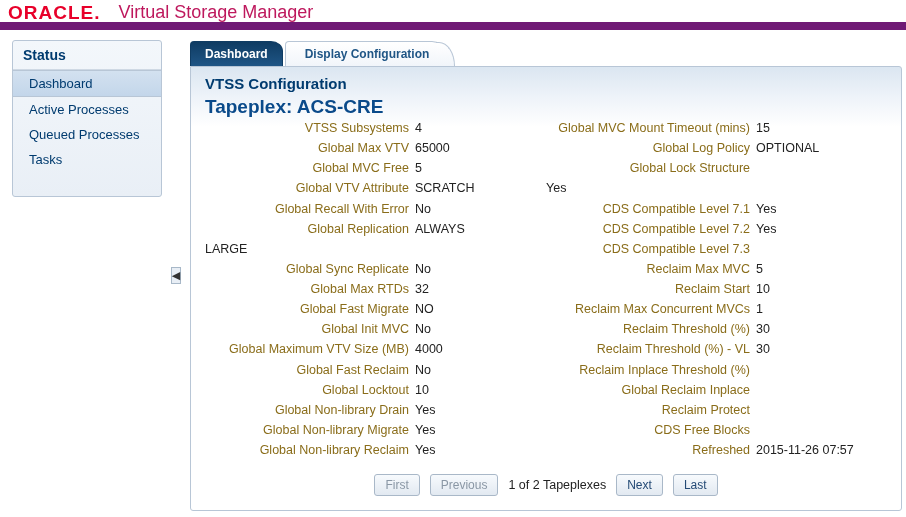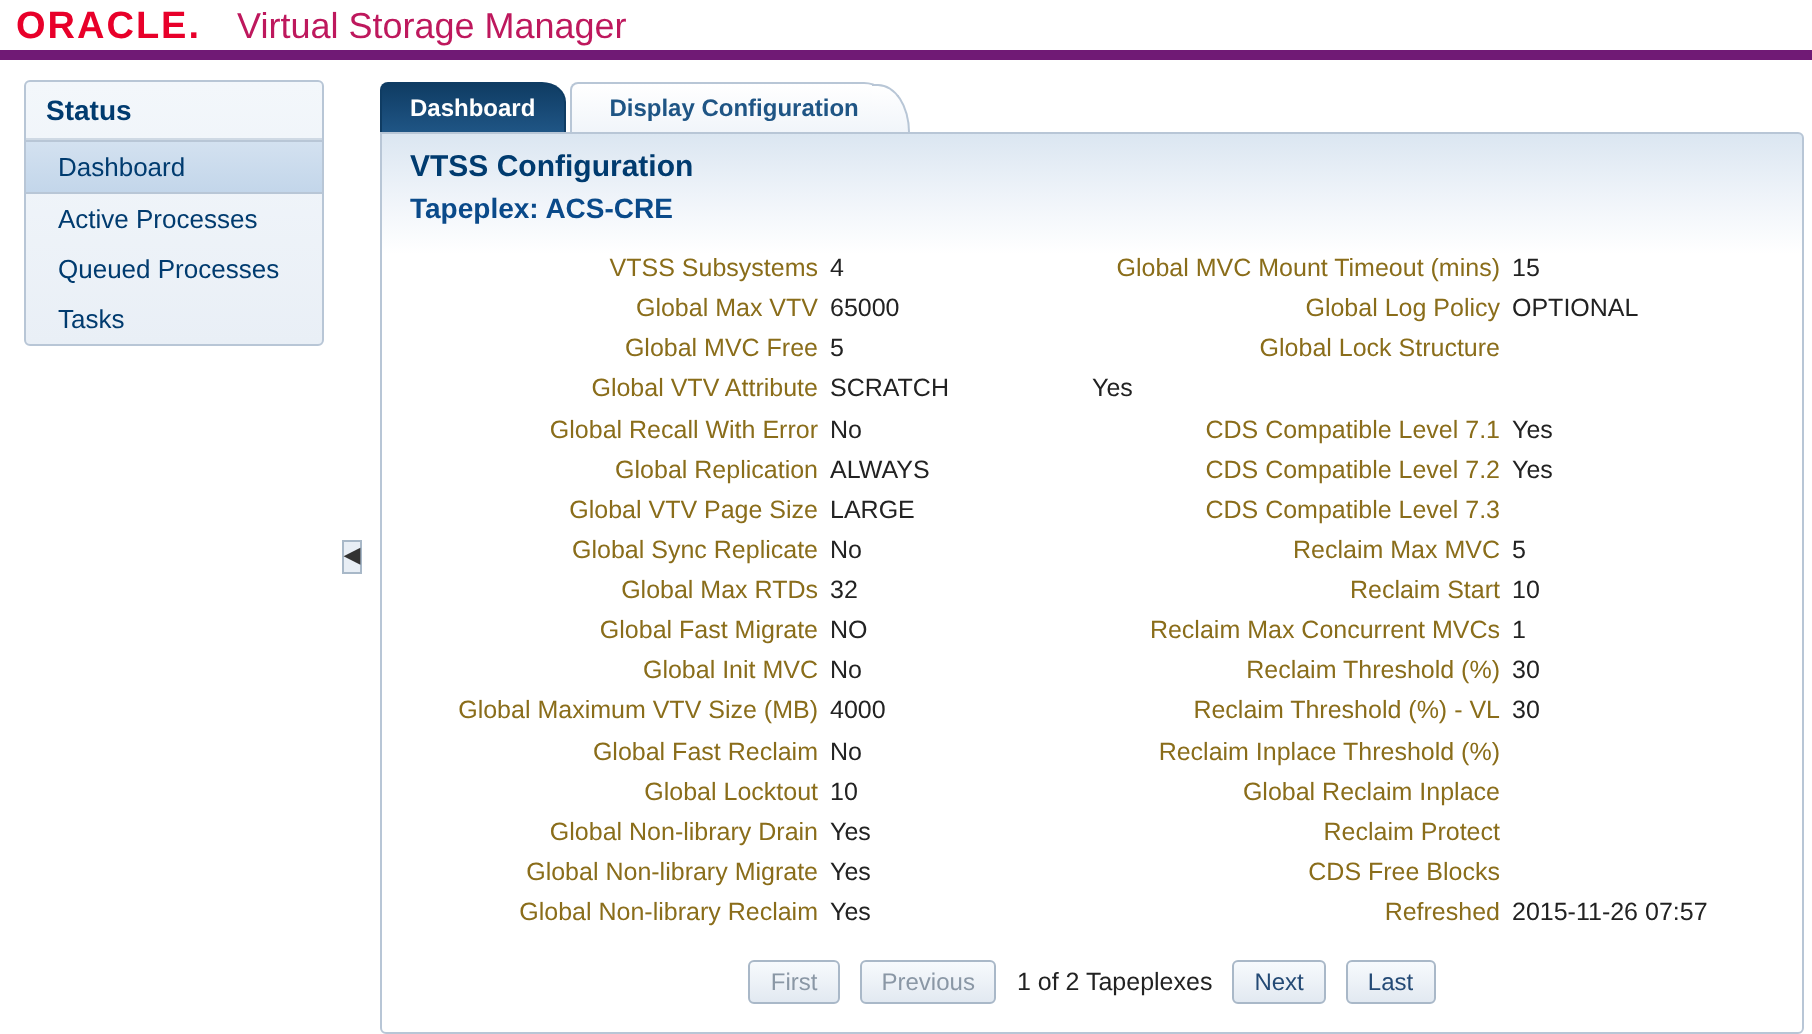--- a/index.html
+++ b/index.html
@@ -5,23 +5,23 @@
   * { box-sizing: border-box; }
   body {
     margin: 0;
     font-family: Arial, Helvetica, sans-serif;
     font-size: 13px;
     background: #fff;
     width: 906px;
   }
   .topbar {
     display: flex;
-    align-items: center;
+    align-items: flex-start;
     padding: 2px 8px 0 8px;
-    border-bottom: 5px solid #701a75;
+    border-bottom: 8px solid #701a75;
     height: 30px;
   }
   .oracle-logo {
     font-family: Arial, sans-serif;
     font-weight: bold;
     font-size: 19px;
     letter-spacing: 1px;
     color: #e8002a;
     margin-right: 18px;
   }
@@ -35,21 +35,21 @@
     padding: 10px 4px 0 12px;
     gap: 10px;
   }
   .sidebar {
     width: 150px;
     flex-shrink: 0;
     border: 1px solid #b8c6d6;
     border-radius: 3px;
     background: linear-gradient(#f3f7fb, #e9eff6);
     align-self: flex-start;
-    padding-bottom: 0;
+    padding-bottom: 24px;
   }
   .sidebar-title {
     font-weight: bold;
     font-size: 14px;
     color: #003b6f;
     padding: 6px 10px 6px 10px;
     border-bottom: 1px solid #cfd9e4;
   }
   .sidebar-item {
     padding: 5px 10px 5px 16px;
@@ -125,24 +125,24 @@
     background: linear-gradient(#dbe6f1 0, #eef3f9 30px, #ffffff 60px);
     padding: 8px 14px 14px 14px;
   }
   .panel-title {
     font-size: 15px;
     font-weight: bold;
     color: #003b6f;
     margin-bottom: 4px;
   }
   .tapeplex-line {
-    font-size: 14px;
+    font-size: 19px;
     font-weight: bold;
     color: #0a4a8a;
-    margin-bottom: 12px;
+    margin-bottom: 0;
   }
   .config-grid {
     display:flex;
   }
   .config-col {
     flex:1;
   }
   .config-row {
     display:flex;
     align-items:baseline;
@@ -241,21 +241,20 @@
             </div>
             <div class="config-row">
               <div class="config-label">Global Recall With Error</div>
               <div class="config-value">No</div>
             </div>
             <div class="config-row">
               <div class="config-label">Global Replication</div>
               <div class="config-value">ALWAYS</div>
             </div>
             <div class="config-row">
-              <div class="config-label">Global VTV Page Size</div>
               <div class="config-value">LARGE</div>
             </div>
             <div class="config-row">
               <div class="config-label">Global Sync Replicate</div>
               <div class="config-value">No</div>
             </div>
             <div class="config-row">
               <div class="config-label">Global Max RTDs</div>
               <div class="config-value">32</div>
             </div>

